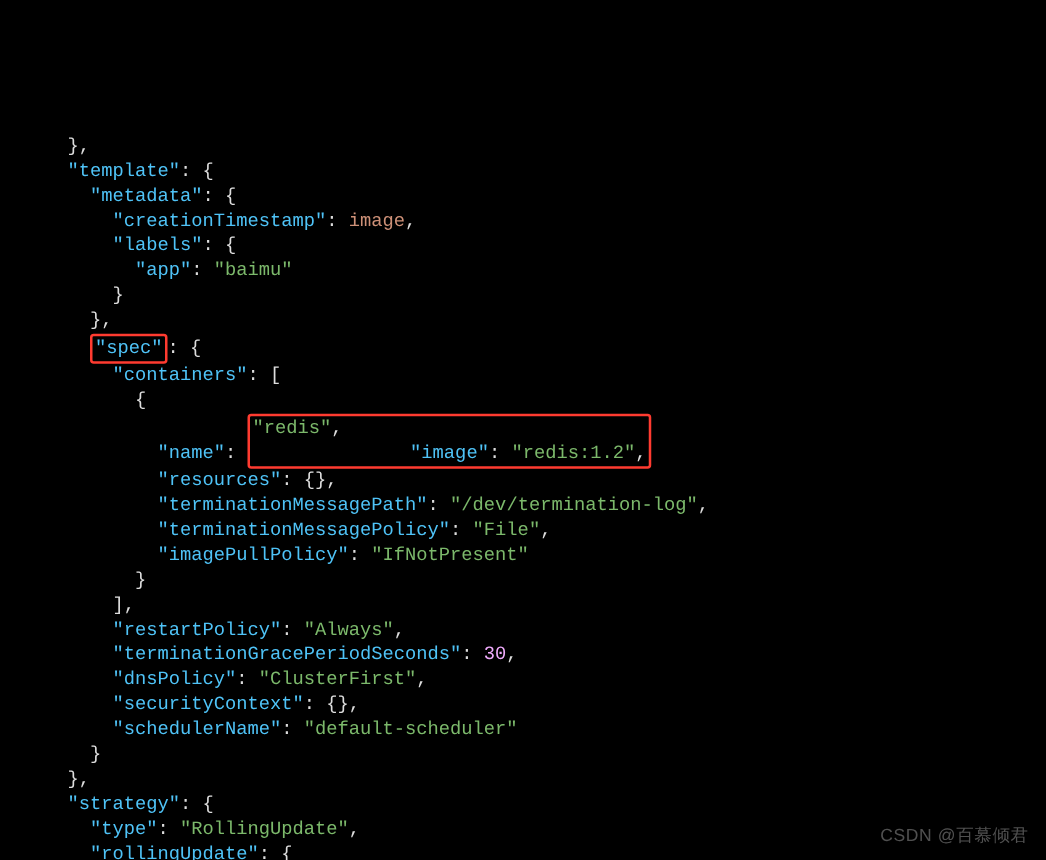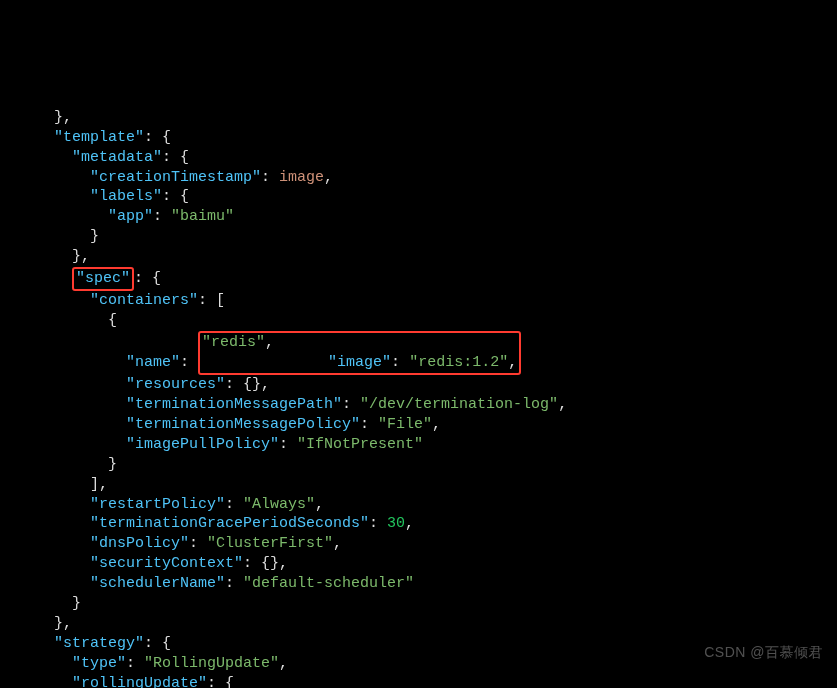--- a/index.html
+++ b/index.html
@@ -14,32 +14,32 @@
       width: 837px;
       height: 688px;
       overflow: hidden;
       position: relative;
     }
     .line { white-space: pre; }
     .k { color: #4fc3f7; } 
     .p { color: #ddd; } 
     .s { color: #7cb96b; } 
     .n { color: #ce9178; } 
-    .num { color: #22c55e; } 
+    .num { color: #f0abfc; } 
     .box {
       border: 2px solid #ff3b30;
       border-radius: 3px;
       padding: 0 2px;
       display: inline-block;
     }
     .box-inner { display: inline; }
     .watermark {
       position: absolute;
       right: 14px;
-      bottom: 26px;
+      bottom: 10px;
       color: rgba(200,200,200,0.4);
       font-family: sans-serif;
       font-size: 14px;
       letter-spacing: 0.5px;
     }
     .code { padding-left: 0; }
   </style>
 </head>
 <body>
 

